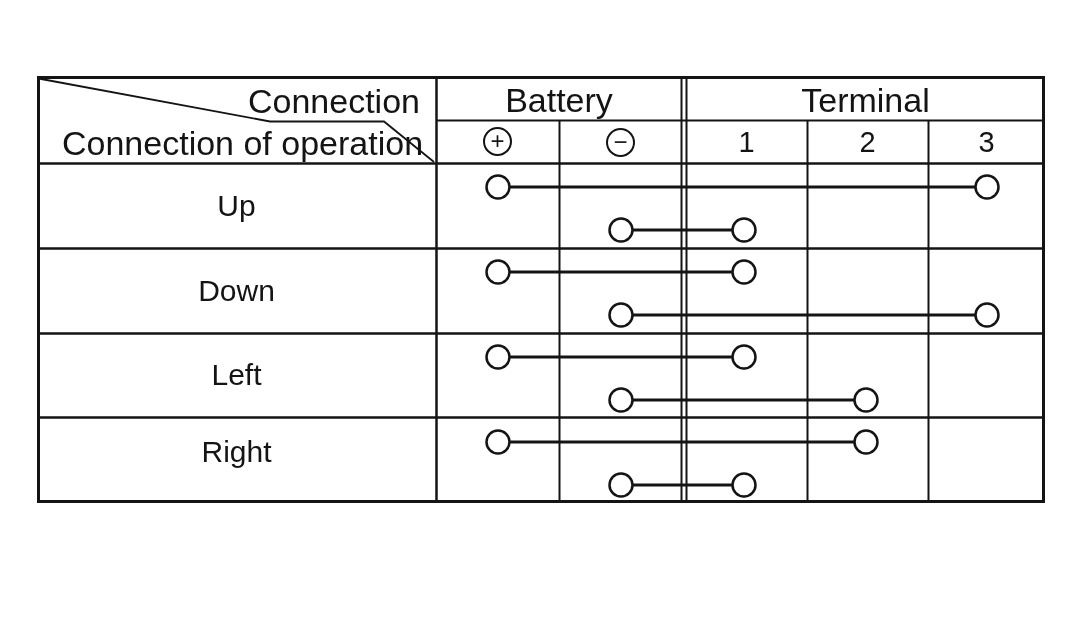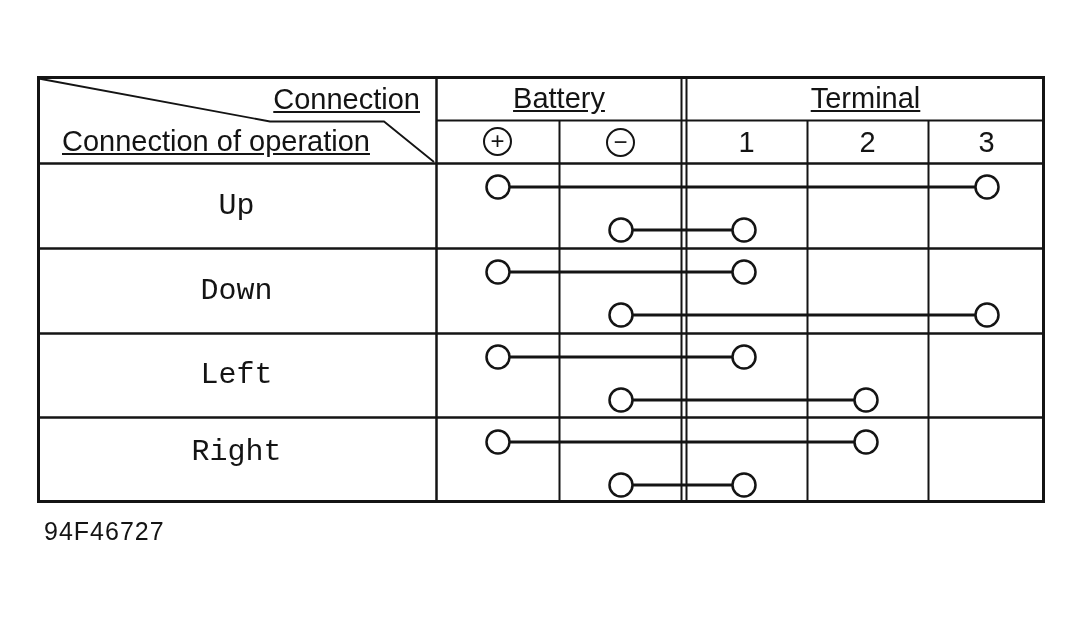--- a/index.html
+++ b/index.html
@@ -25,21 +25,21 @@
     width: 1008px;
     height: 427px;
   }
 
   .lbl {
     position: absolute;
     white-space: nowrap;
     line-height: 1.05;
     color: #141414;
   }
-  .hdr-big { font-size: 29px; text-decoration: underline; }
+  .hdr-big { font-size: 34px; }
 
   .connection-lbl   { top: 84px;  left: 0;    width: 420px; text-align: right; }
   .direction-lbl    { top: 126px; left: 62px; }
   .battery-lbl      { top: 83px;  left: 436px; width: 246px; text-align: center; }
   .terminal-lbl     { top: 83px;  left: 686px; width: 359px; text-align: center; }
 
   .term-num { top: 126px; font-size: 29px; text-align: center; position: absolute; }
   .t1 { left: 686px; width: 121px; }
   .t2 { left: 807px; width: 121px; }
   .t3 { left: 928px; width: 117px; }
@@ -62,21 +62,20 @@
 
   .row-lbl {
     position: absolute;
     left: 37px;
     width: 399px;
     text-align: center;
     font-size: 30px;
     display: flex;
     align-items: center;
     justify-content: center;
-    font-family: Liberation Mono, monospace;
   }
   .row-up    { top: 163px; height: 85px; }
   .row-down  { top: 248px; height: 85px; }
   .row-left  { top: 333px; height: 84px; }
   .row-right { top: 417px; height: 70px; }
 
   .footer-code {
     position: absolute;
     left: 44px;
     top: 517px;
@@ -150,15 +149,14 @@
 
   <div class="term-num t1">1</div>
   <div class="term-num t2">2</div>
   <div class="term-num t3">3</div>
 
   <div class="row-lbl row-up">Up</div>
   <div class="row-lbl row-down">Down</div>
   <div class="row-lbl row-left">Left</div>
   <div class="row-lbl row-right">Right</div>
 
-  <div class="footer-code">94F46727</div>
 
 </div>
 
 </body></html>

